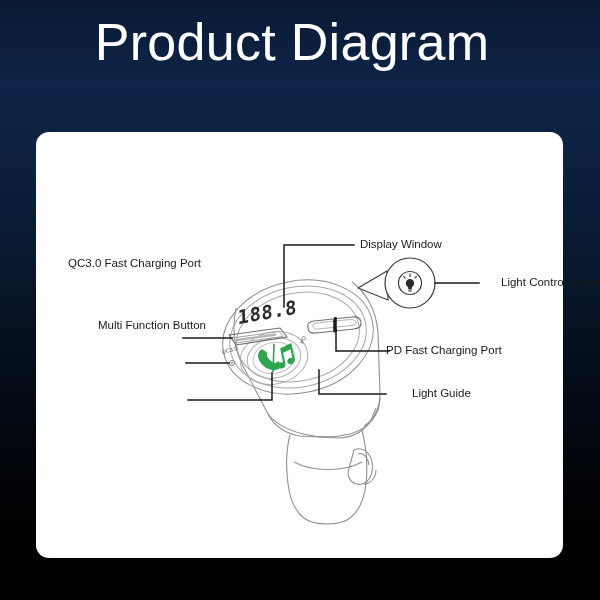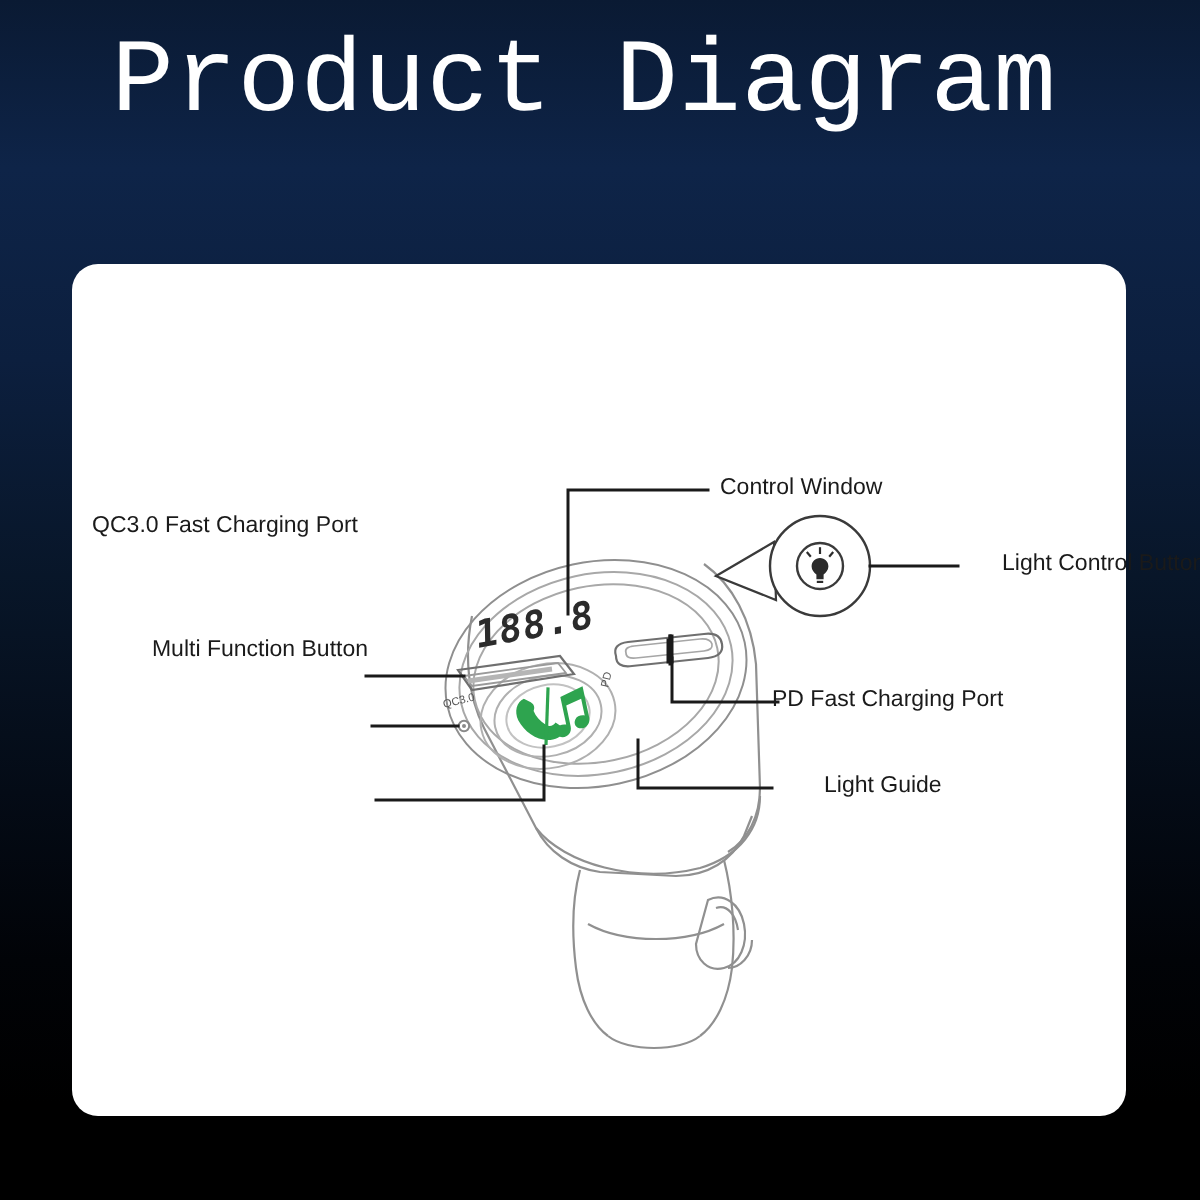--- a/index.html
+++ b/index.html
@@ -25,21 +25,21 @@
   }
 
   
   #title {
     position: absolute;
     left: 0;
     top: 12px;
     width: 584px;
     text-align: center;
     color: #ffffff;
-    font-family: Liberation Mono, monospace;
+    font-family: Liberation Sans, sans-serif;
     font-size: 52px;
     font-weight: 300;
     letter-spacing: 0.3px;
     line-height: 60px;
     white-space: nowrap;
   }
 
   
   #card {
     position: absolute;
@@ -63,21 +63,21 @@
   
   .label {
     position: absolute;
     color: #1a1a1a;
     font-family: "Liberation Sans", sans-serif;
     font-size: 11.5px;
     font-weight: 400;
     line-height: 13px;
     white-space: nowrap;
   }
-  .label.right-align { text-align: right; }
+  .label.right-align { text-align: right; padding-left: 22px; }
   .label.left-align  { text-align: left; }
 </style>
 </head>
 <body>
 
 <div id="page">
 
   <div id="title">Product Diagram</div>
 
   <div id="card">
@@ -220,21 +220,21 @@
 
         <path d="M236 241 L 236 268 L 152 268"></path>
       </g>
     </svg>
 
     <div class="label right-align" style="left:0px; top:125px; width:143px;">QC3.0 Fast Charging Port</div>
 
 
     <div class="label right-align" style="left:0px; top:187px; width:148px;">Multi Function Button</div>
 
-    <div class="label left-align" style="left:324px; top:106px;">Control Window</div>
+    <div class="label left-align" style="left:324px; top:106px;">Display Window</div>
 
     <div class="label left-align" style="left:449px; top:144px;padding-left:16px;">Light Control Button</div>
 
     <div class="label left-align" style="left:350px; top:212px;">PD Fast Charging Port</div>
 
     <div class="label left-align" style="left:356px; top:255px;margin-left:20px;">Light Guide</div>
 
   </div>
 </div>
 

